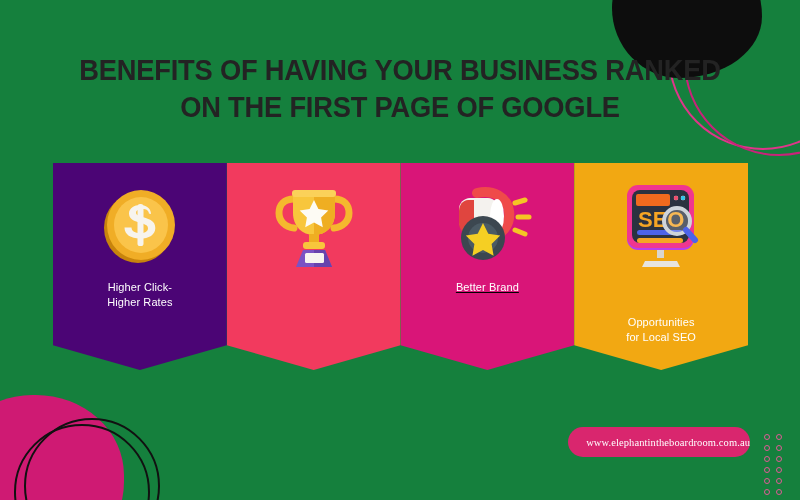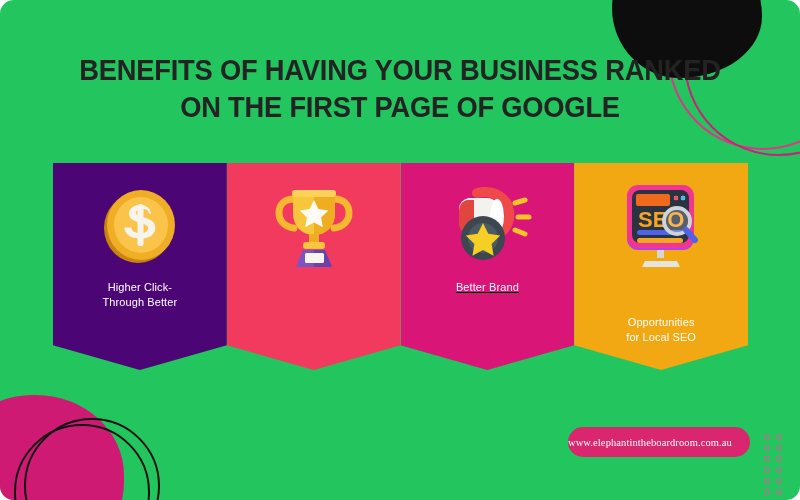--- a/index.html
+++ b/index.html
@@ -158,34 +158,34 @@
   #url-pill {
     position: absolute;
     left: 568px;
     top: 427px;
     width: 182px;
     height: 30px;
     background: #d9266e;
     border-radius: 16px;
     display: flex;
     align-items: center;
-    justify-content: flex-start;
+    justify-content: flex-end;
   }
   #url-pill span {
     color: #ffffff;
     font-family: "Liberation Serif", serif;
     font-size: 10.5px;
     letter-spacing: 0.1px;
     white-space: nowrap;
   }
 </style>
 </head>
 <body>
 
-<div id="canvas" style="background: #22c55e; border-radius: 14px;">
+<div id="canvas" style="background: #15803d;">
 
   <div class="deco" id="ring-arc-outer"></div>
   <div class="deco" id="ring-arc-inner"></div>
   <div class="deco" id="blob-top-right"></div>
 
   <div class="deco" id="blob-bottom-left"></div>
   <div class="deco" id="ring-bl-outer"></div>
   <div class="deco" id="ring-bl-inner"></div>
 
   <div class="deco" id="dot-grid">
@@ -217,21 +217,21 @@
           <ellipse cx="49" cy="46" rx="34" ry="35" fill="#f0ad26"></ellipse>
           <ellipse cx="49" cy="46" rx="27" ry="28" fill="#fac44a"></ellipse>
           <g fill="#f7f4ee">
             <rect x="45.5" y="25" width="6" height="42" rx="2.6"></rect>
             <path d="M59 35c0-6-5.5-9-11-9s-11 3-11 8.6c0 5.4 4.6 7.4 11 9.2 5.2 1.5 8 2.6 8 5.4 0 3.2-3.5 5-8 5-4.6 0-8.5-1.9-8.5-5.6h-7c0 7 6.2 11 15.5 11 9 0 15.3-3.9 15.3-10.7 0-6.2-4.9-8.6-12-10.6-5-1.4-7.2-2.5-7.2-4.6 0-2.3 2.7-3.6 6.4-3.6 3.6 0 6.2 1.4 6.4 4.3z"></path>
           </g>
         </svg>
       </div>
       <div class="panel-label">
         <span>Higher Click-</span><br>
-        <span>Through Better</span>
+        <span>Higher Rates</span>
       </div>
     </div>
 
     <div class="panel" id="panel-2" style="background: rgb(242, 58, 94);">
       <div class="panel-icon">
         <svg class="icon-svg" viewBox="0 0 96 92" xmlns="http://www.w3.org/2000/svg">
 
           <path d="M28 20c-10 0-15 6-15 14s6 14 15 15" fill="none" stroke="#f5b82e" stroke-width="7" stroke-linecap="round"></path>
           <path d="M68 20c10 0 15 6 15 14s-6 14-15 15" fill="none" stroke="#f5b82e" stroke-width="7" stroke-linecap="round"></path>
 

